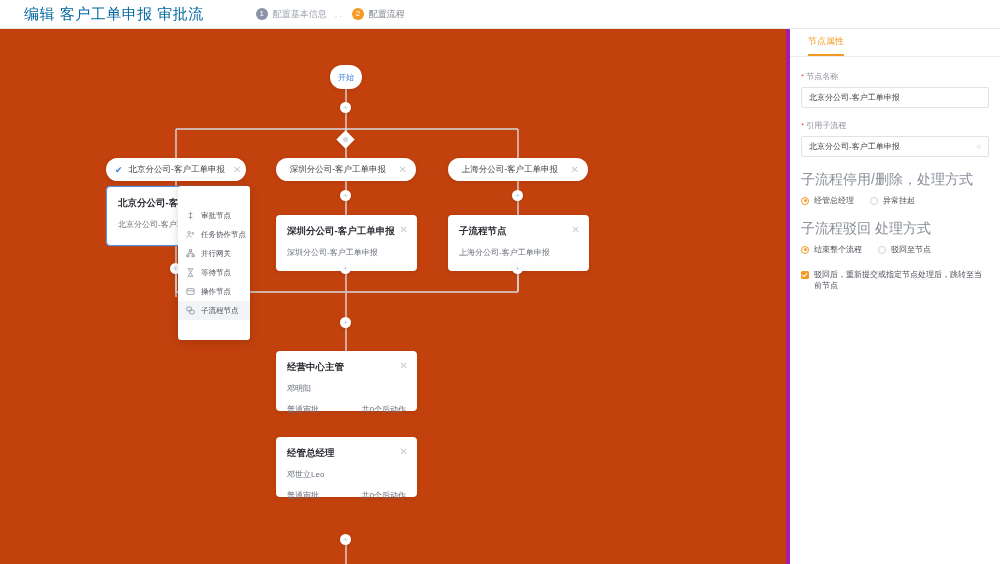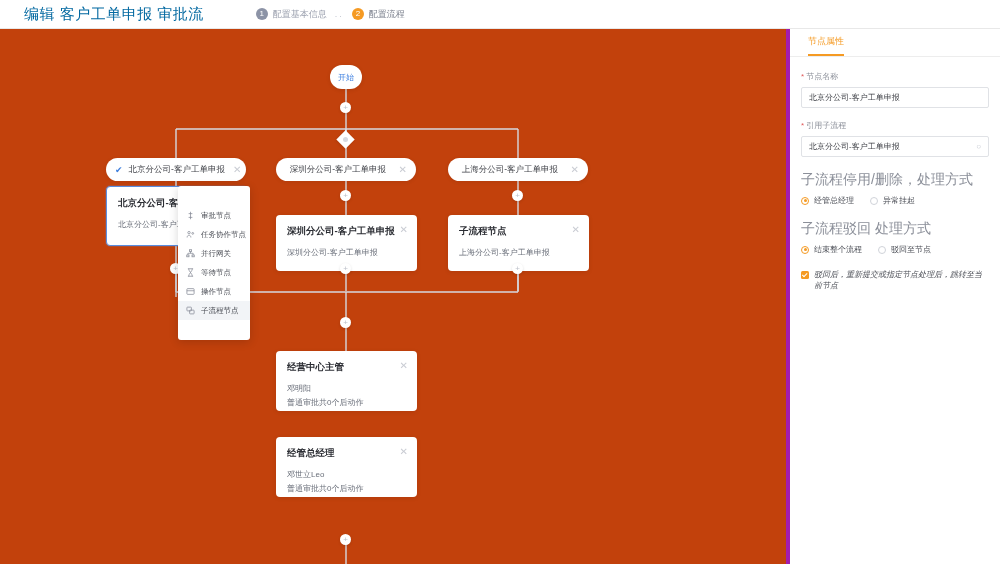--- a/index.html
+++ b/index.html
@@ -106,21 +106,21 @@
     position: absolute; background: #fff; border-radius: 4px;
     box-shadow: 0 1px 5px rgba(0,0,0,.09);
     padding: 10px 11px 12px 11px;
   }
   .node-card.selected { border: 1px solid #5a8ee0; box-shadow: 0 0 0 1px rgba(90,142,224,.18); }
   .nc-title {
     font-size: 9.5px; font-weight: bold; color: #2b2d33; white-space: nowrap;
     overflow: hidden; padding-right: 14px;
   }
   .nc-sub { font-size: 8px; color: #6a6f7a; margin-top: 9px; white-space: nowrap; overflow: hidden; }
-  .nc-foot { display: flex; margin-top: 3px; font-size: 8px; color: #6a6f7a; }
+  .nc-foot { display: flex; justify-content: space-between; margin-top: 10px; font-size: 8px; color: #6a6f7a; }
   .nc-x { position: absolute; right: 9px; top: 9px; font-size: 10px; color: #c9ccd3; cursor: pointer; }
 
   
   .ctx-menu {
     position: absolute; left: 178px; top: 157px; width: 72px;
     background: #fff; border-radius: 3px; box-shadow: 0 2px 10px rgba(0,0,0,.16);
     padding: 20px 0; z-index: 40;
   }
   .ctx-item {
     display: flex; align-items: center; height: 19px; padding: 0 8px;
@@ -168,21 +168,21 @@
     width: 8px; height: 8px; border-radius: 50%; border: 1px solid #d0d3d9;
     margin-right: 5px; flex: none; position: relative; background: #fff;
   }
   .radio.on .dot { border-color: #f59a23; }
   .radio.on .dot::after {
     content: ''; position: absolute; left: 1.5px; top: 1.5px;
     width: 3px; height: 3px; border-radius: 50%; background: #f59a23;
   }
   .radio .txt { font-size: 8px; color: #4a4d55; white-space: nowrap; }
 
-  .check-row { display: flex; align-items: flex-start; margin-top: 15px; cursor: pointer; font-style: italic; }
+  .check-row { display: flex; align-items: flex-start; margin-top: 15px; cursor: pointer; }
   .check-box {
     width: 8px; height: 8px; border-radius: 1.5px; background: #f59a23;
     margin-right: 5px; flex: none; position: relative; margin-top: 1px;
   }
   .check-box::after {
     content: ''; position: absolute; left: 2.3px; top: .6px;
     width: 2.4px; height: 4.4px; border: solid #fff;
     border-width: 0 1.2px 1.2px 0; transform: rotate(45deg);
   }
   .check-txt { font-size: 8px; color: #4a4d55; line-height: 1.35; }

